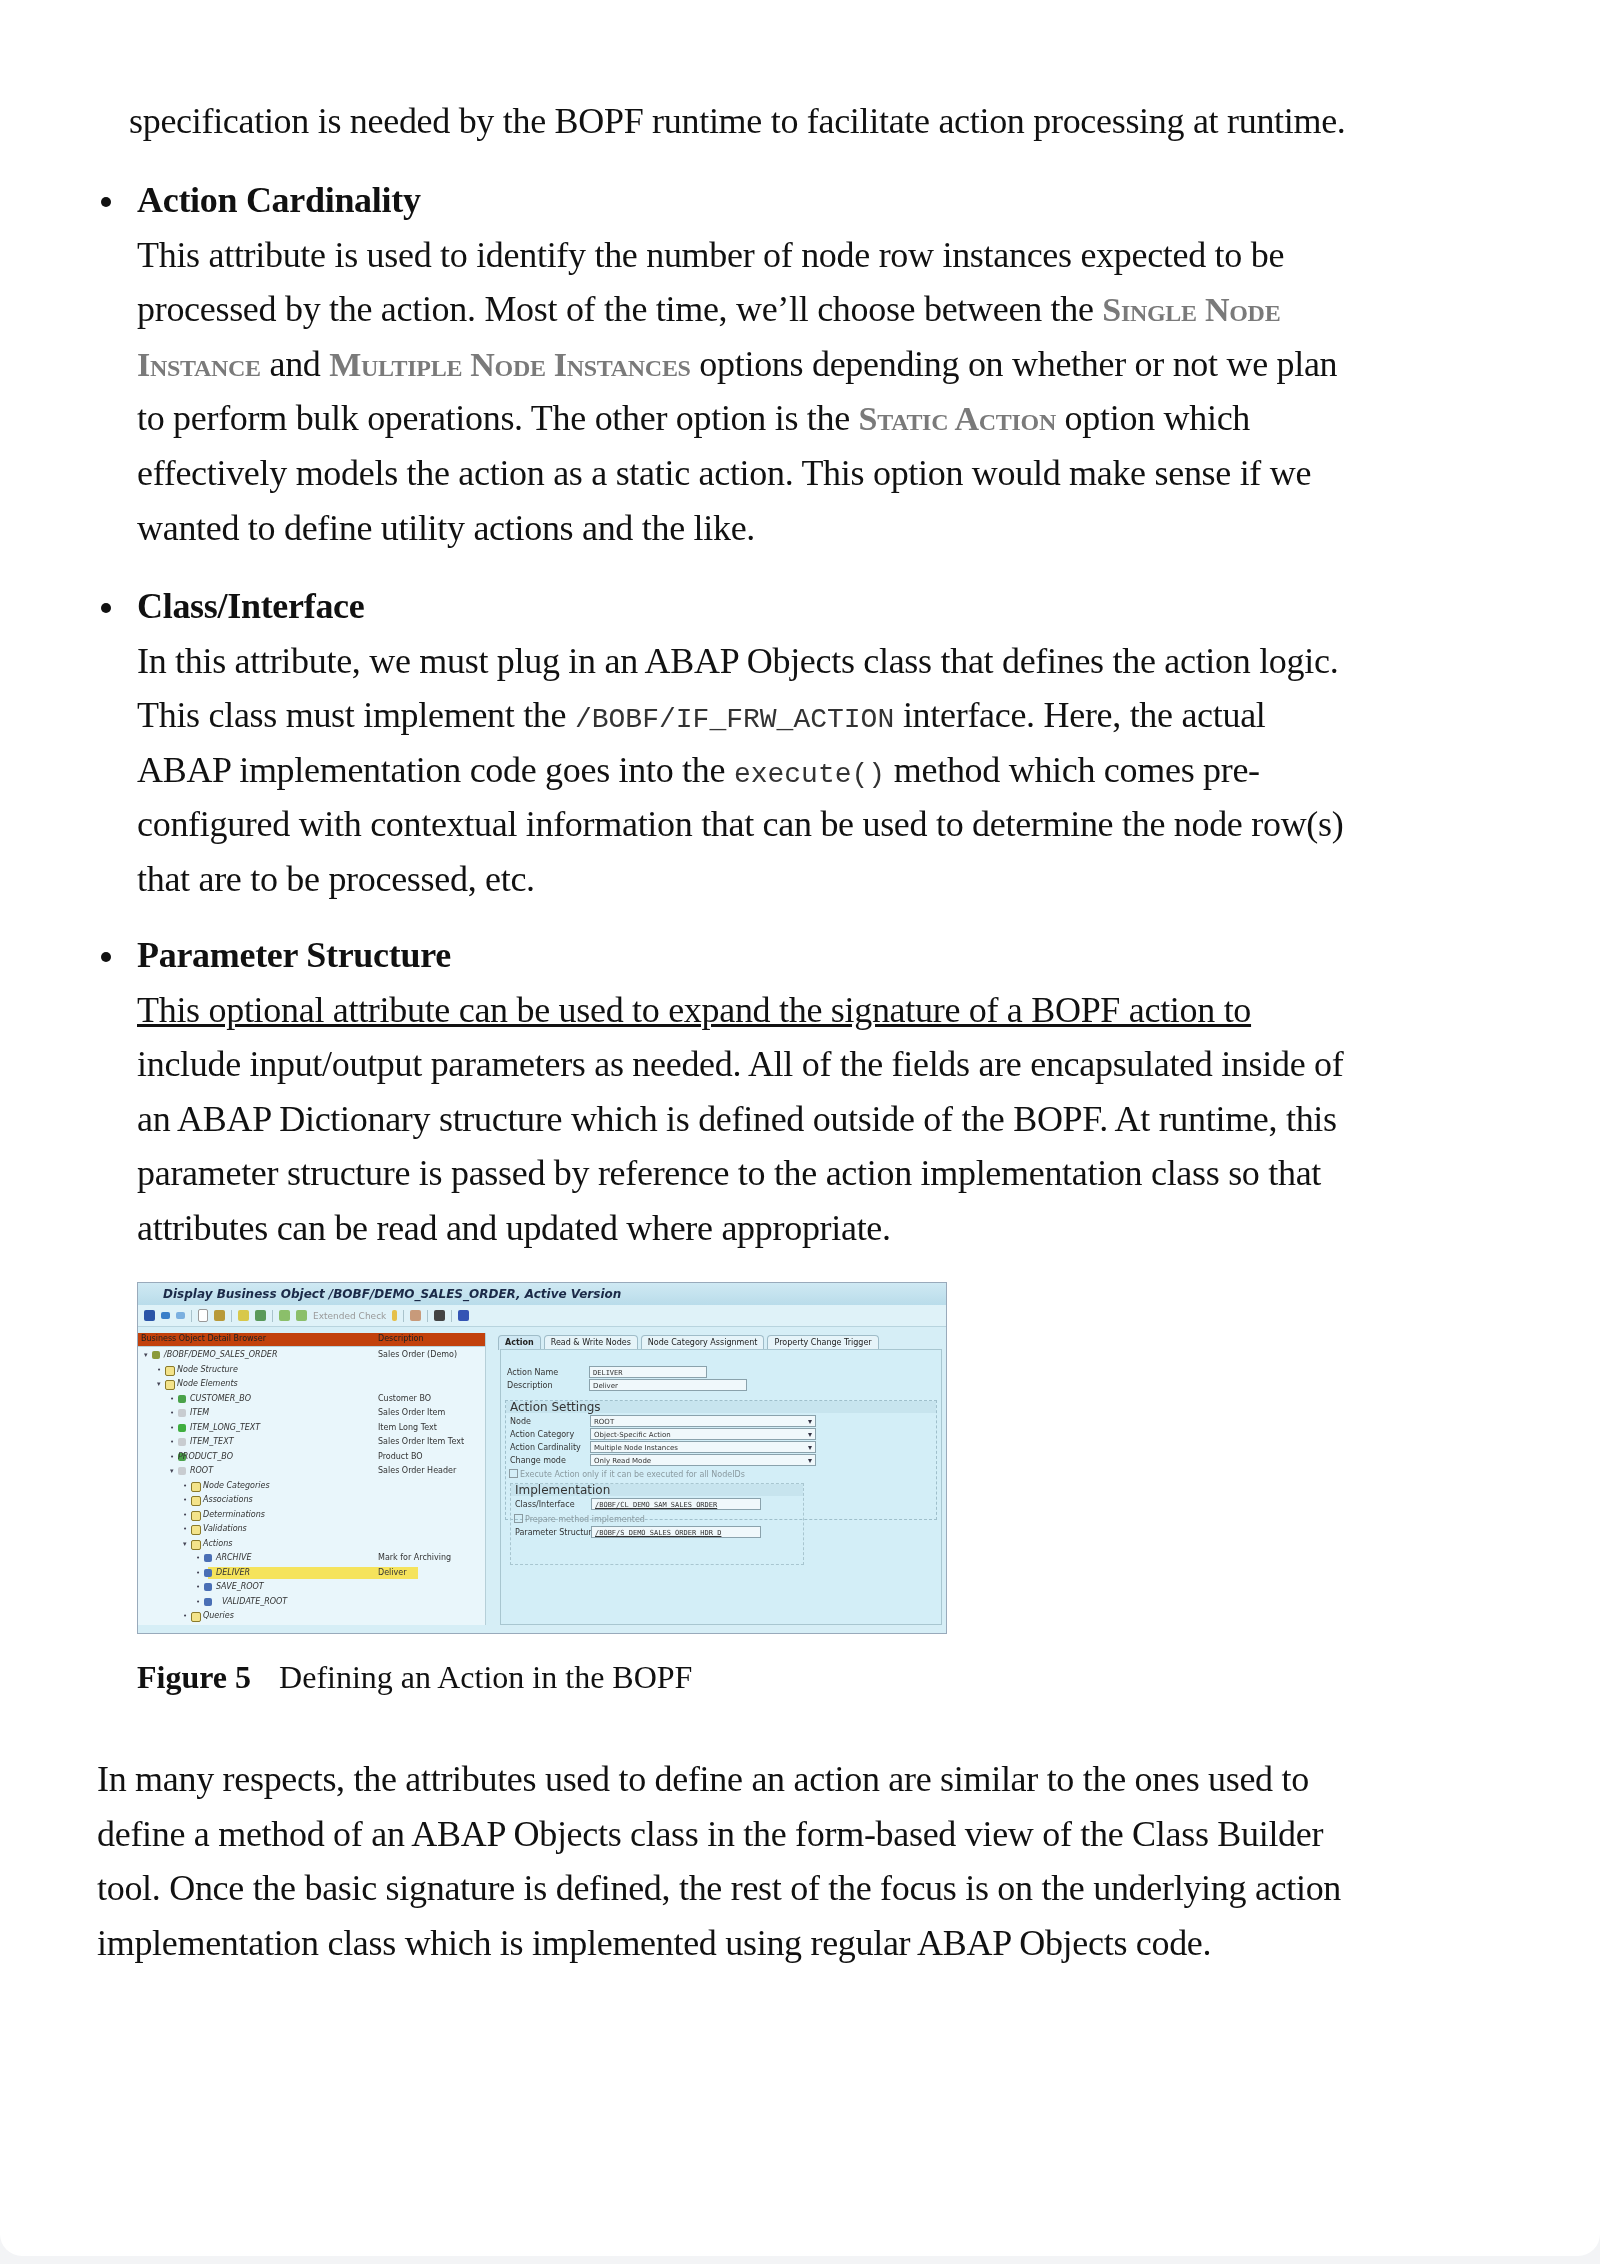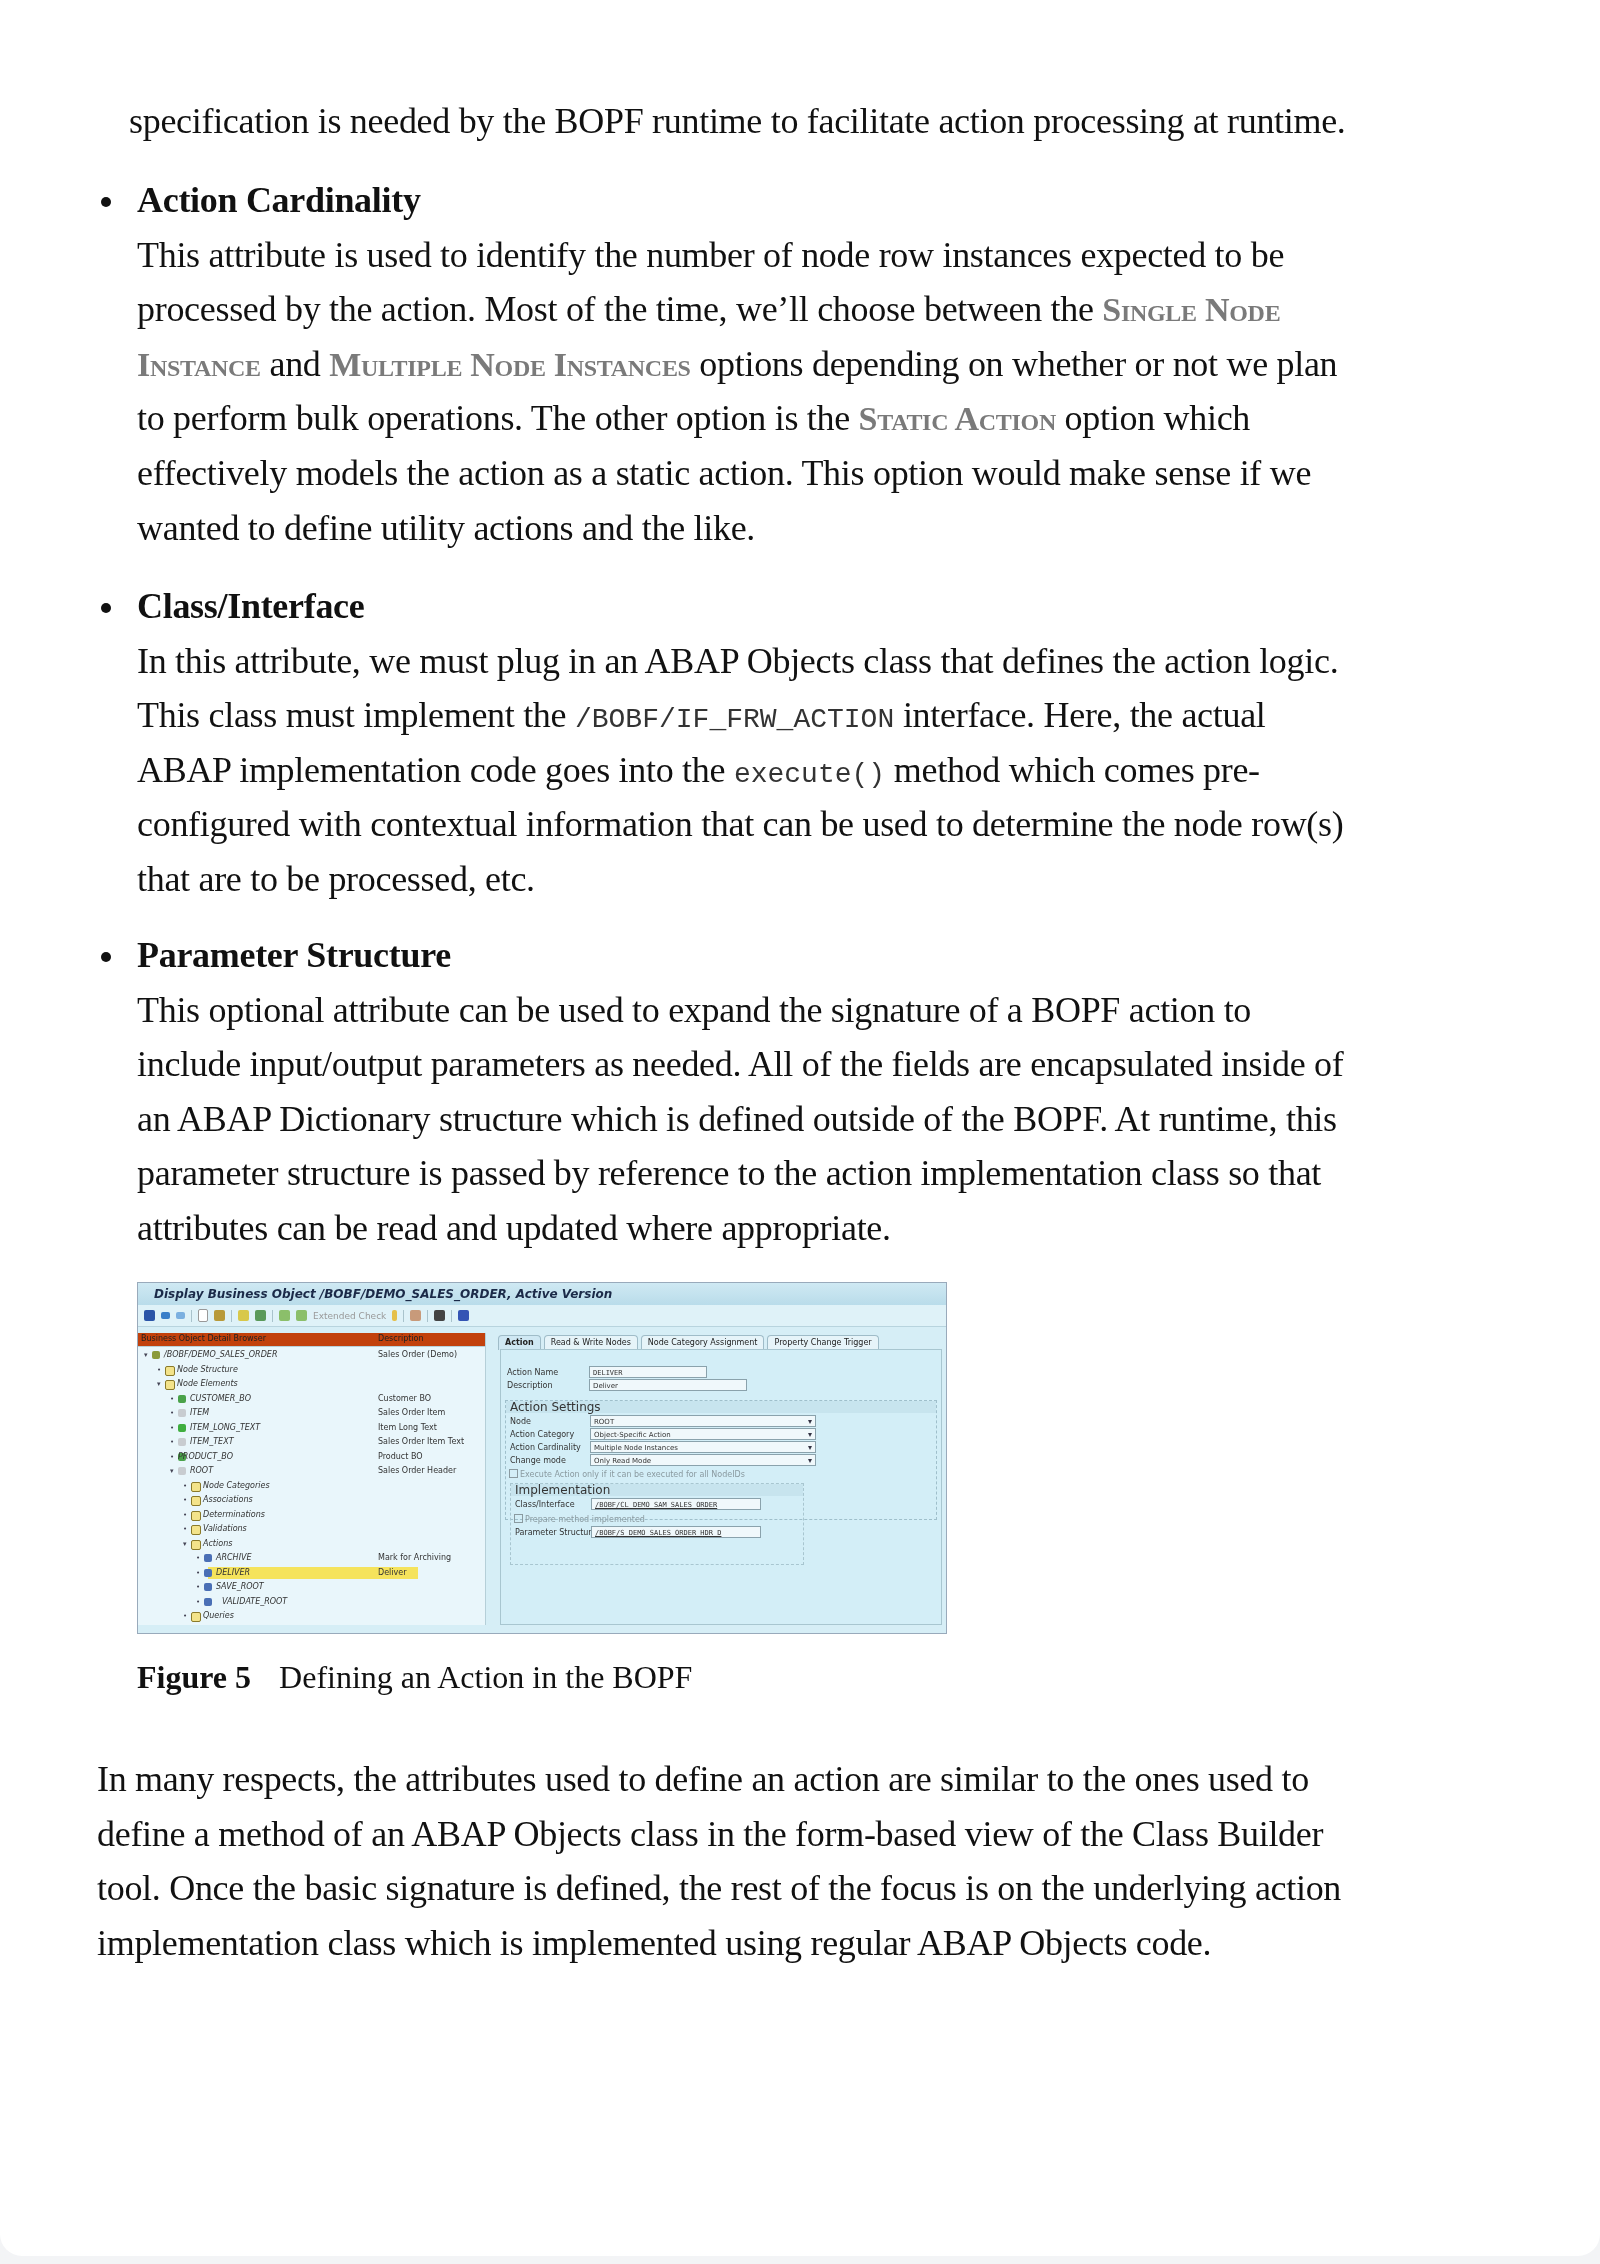--- a/index.html
+++ b/index.html
@@ -7,21 +7,21 @@
   .page { position:absolute; left:0; top:0; width:1600px; height:2256px; background:#ffffff; border-radius:0 0 22px 22px; }
   .text { font-size:36px; line-height:55px; letter-spacing:-0.3px; }
   .line { position:absolute; white-space:nowrap; }
   .bullet-dot { position:absolute; width:10px; height:10px; border-radius:50%; background:#111; }
   .h { font-weight:bold; }
   .sc { color:#7a7a7a; font-variant:small-caps; font-weight:bold; font-size:34px; }
   .code { font-family:"Liberation Mono", "DejaVu Sans Mono", monospace; font-size:28px; color:#333; letter-spacing:0; }
 
   
   .fig { position:absolute; left:137px; top:1282px; width:808px; height:350px; background:#d6eef6; border:1px solid #9ab; overflow:hidden; font-family:"DejaVu Sans", sans-serif; color:#222; }
-  .fig-title { position:absolute; left:0; top:0; width:808px; height:22px; background:linear-gradient(#cfe9f3,#b9dcea); font-size:12px; font-weight:bold; font-style:italic; color:#1b2a48; padding-left:16px; line-height:22px; box-sizing:border-box; }
+  .fig-title { position:absolute; left:0; top:0; width:808px; height:22px; background:linear-gradient(#cfe9f3,#b9dcea); font-size:12px; font-weight:bold; font-style:italic; color:#1b2a48; padding-left:25px; line-height:22px; box-sizing:border-box; }
   .fig-toolbar { position:absolute; left:0; top:22px; width:808px; height:22px; background:#dff2f8; border-bottom:1px solid #b8d4de; display:flex; align-items:center; gap:6px; padding-left:6px; box-sizing:border-box; font-size:9px; color:#999; }
   .tb-ic { width:11px; height:11px; border-radius:2px; display:inline-block; }
   .tb-sep { width:1px; height:12px; background:#a9c3cc; display:inline-block; }
   .tree { position:absolute; left:0; top:50px; width:347px; height:292px; background:#e9f6fb; border-right:1px solid #b5cfd8; font-size:8px; }
   .tree-head { position:absolute; left:0; top:0; width:347px; height:13px; background:#c2410c; border-bottom:1px solid #b8d0d8; }
   .tree-head span { position:absolute; top:1px; }
   .trow { position:absolute; left:0; width:347px; height:14px; line-height:14px; white-space:nowrap; }
   .trow .tw { position:absolute; font-size:7px; color:#445; }
   .trow .ic { position:absolute; top:3px; width:8px; height:8px; border-radius:2px; }
   .trow .lbl { position:absolute; color:#333;font-style:italic; }
@@ -61,21 +61,21 @@
       <div class="line text" style="left: 137px; top: 501px;"><span>wanted to define utility actions and the like.</span></div>
       <div class="bullet-dot" style="left: 101px; top: 603px;"></div>
       <div class="line text h" style="left: 137px; top: 579px;">Class/Interface</div>
       <div class="line text" style="left: 137px; top: 634px;"><span>In this attribute, we must plug in an ABAP Objects class that defines the action logic.</span></div>
       <div class="line text" style="left: 137px; top: 688px;"><span>This class must implement the </span><span class="code">/BOBF/IF_FRW_ACTION</span><span> interface. Here, the actual</span></div>
       <div class="line text" style="left: 137px; top: 743px;"><span>ABAP implementation code goes into the </span><span class="code">execute()</span><span> method which comes pre-</span></div>
       <div class="line text" style="left: 137px; top: 797px;"><span>configured with contextual information that can be used to determine the node row(s)</span></div>
       <div class="line text" style="left: 137px; top: 852px;"><span>that are to be processed, etc.</span></div>
       <div class="bullet-dot" style="left: 101px; top: 952px;"></div>
       <div class="line text h" style="left: 137px; top: 928px;">Parameter Structure</div>
-      <div class="line text" style="left: 137px; top: 983px;"><span>This optional attribute can be used to expand the signature of a BOPF action to</span></div>
+      <div class="line text" style="left: 137px; top: 983px; text-decoration: underline;"><span>This optional attribute can be used to expand the signature of a BOPF action to</span></div>
       <div class="line text" style="left: 137px; top: 1037px;"><span>include input/output parameters as needed. All of the fields are encapsulated inside of</span></div>
       <div class="line text" style="left: 137px; top: 1092px;"><span>an ABAP Dictionary structure which is defined outside of the BOPF. At runtime, this</span></div>
       <div class="line text" style="left: 137px; top: 1146px;"><span>parameter structure is passed by reference to the action implementation class so that</span></div>
       <div class="line text" style="left: 137px; top: 1201px;"><span>attributes can be read and updated where appropriate.</span></div>
     </div>
 
   <div class="fig">
     <div class="fig-title">Display Business Object /BOBF/DEMO_SALES_ORDER, Active Version</div>
     <div class="fig-toolbar">
       <span class="tb-ic" style="background:#2b55a8"></span>

